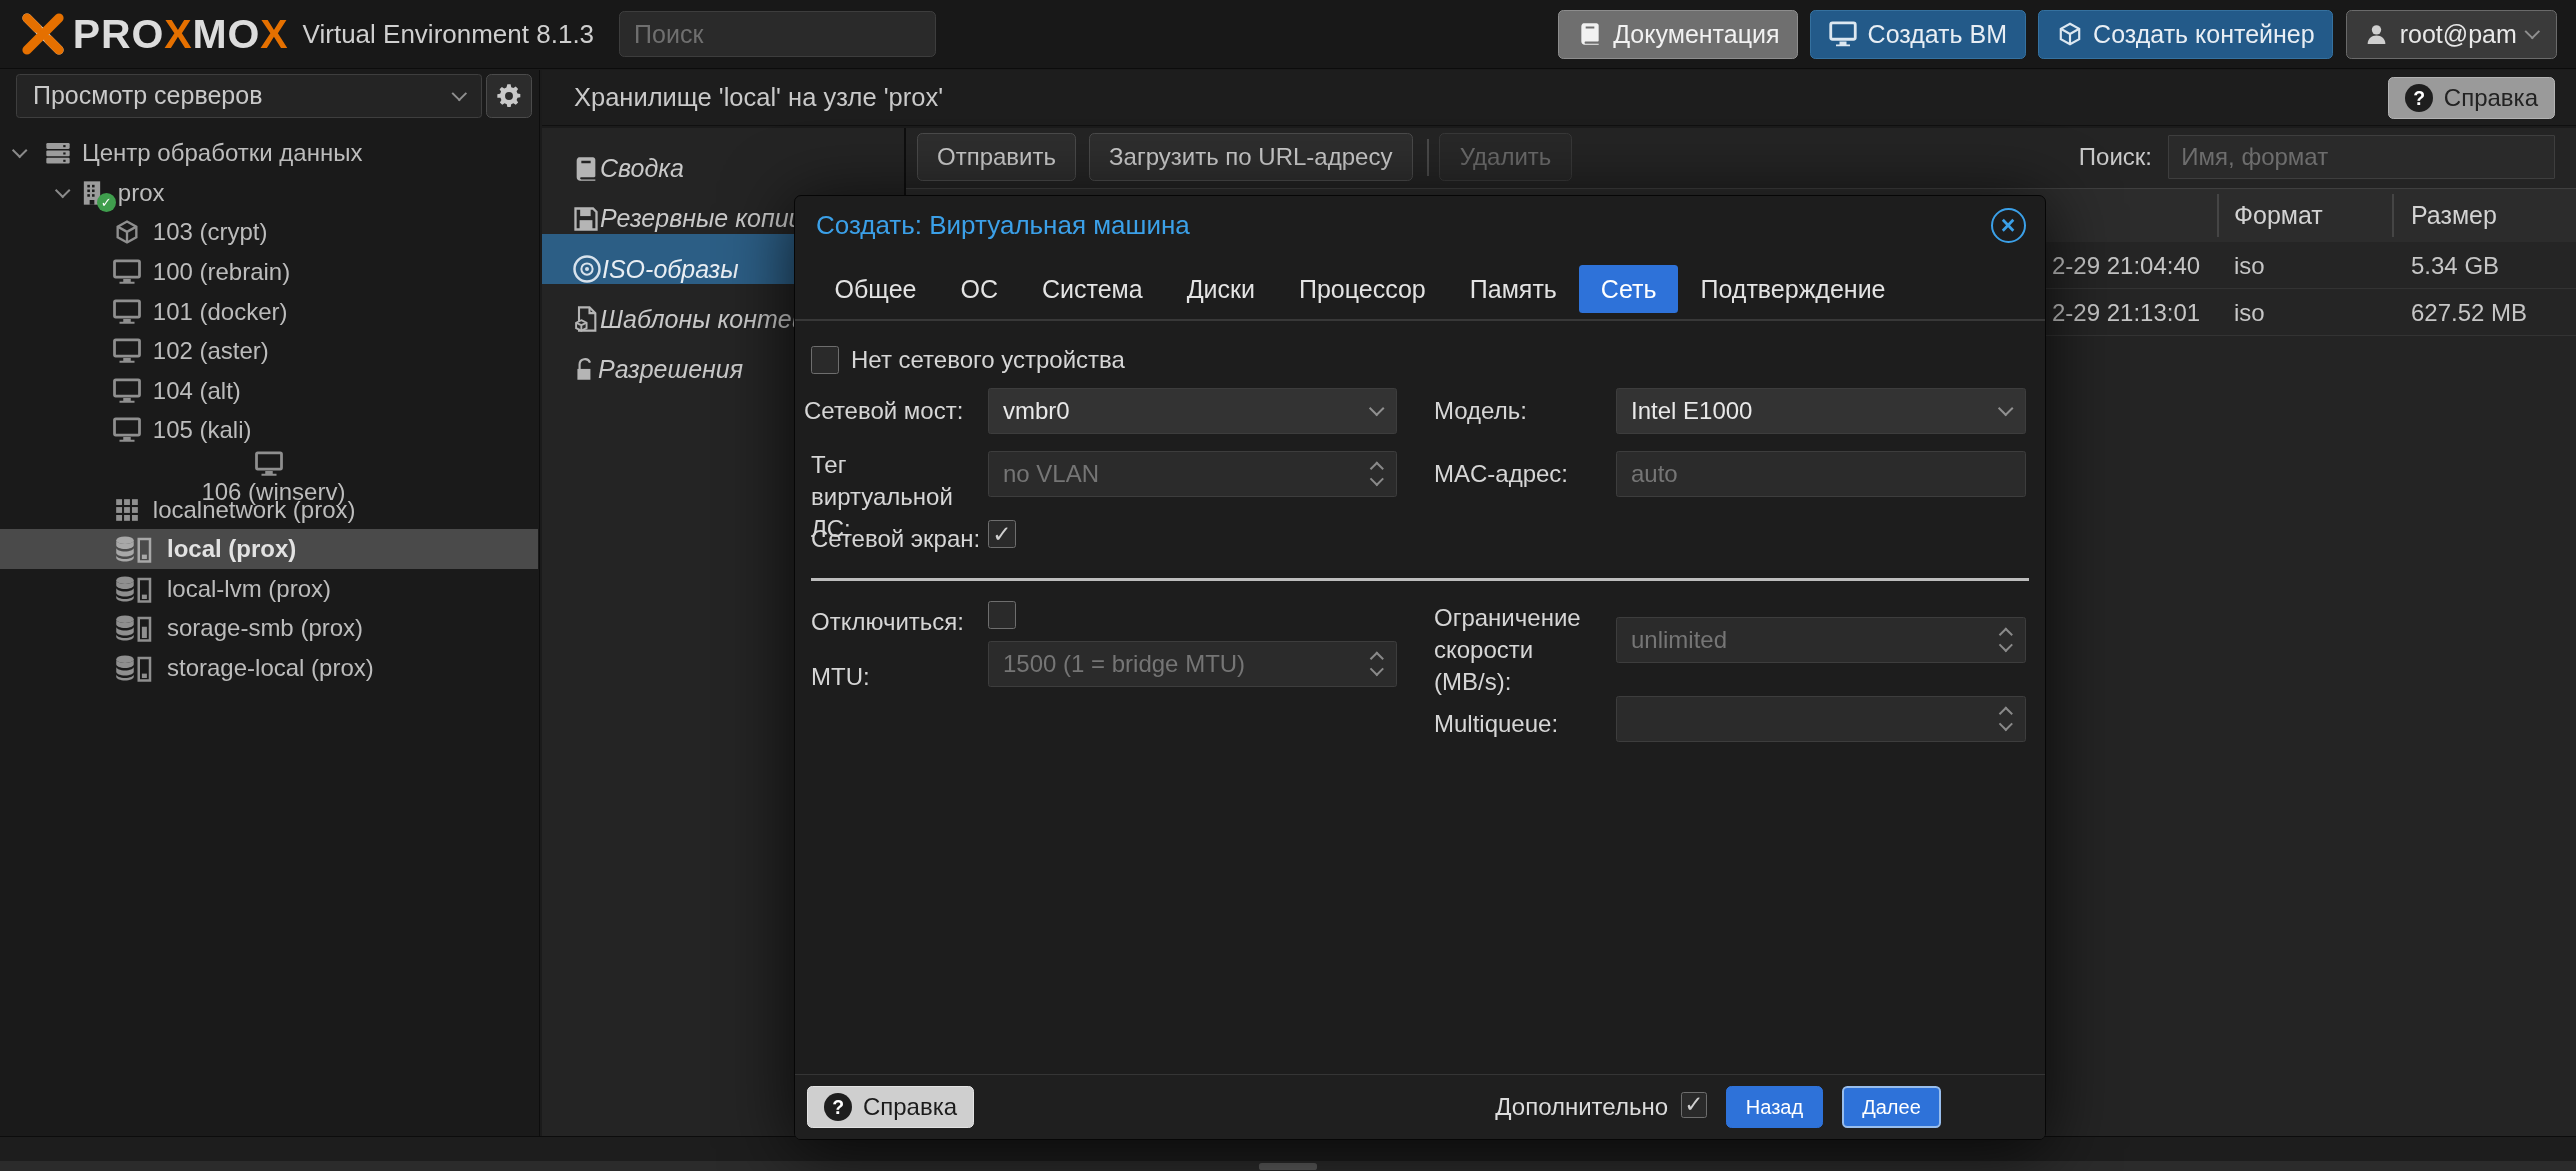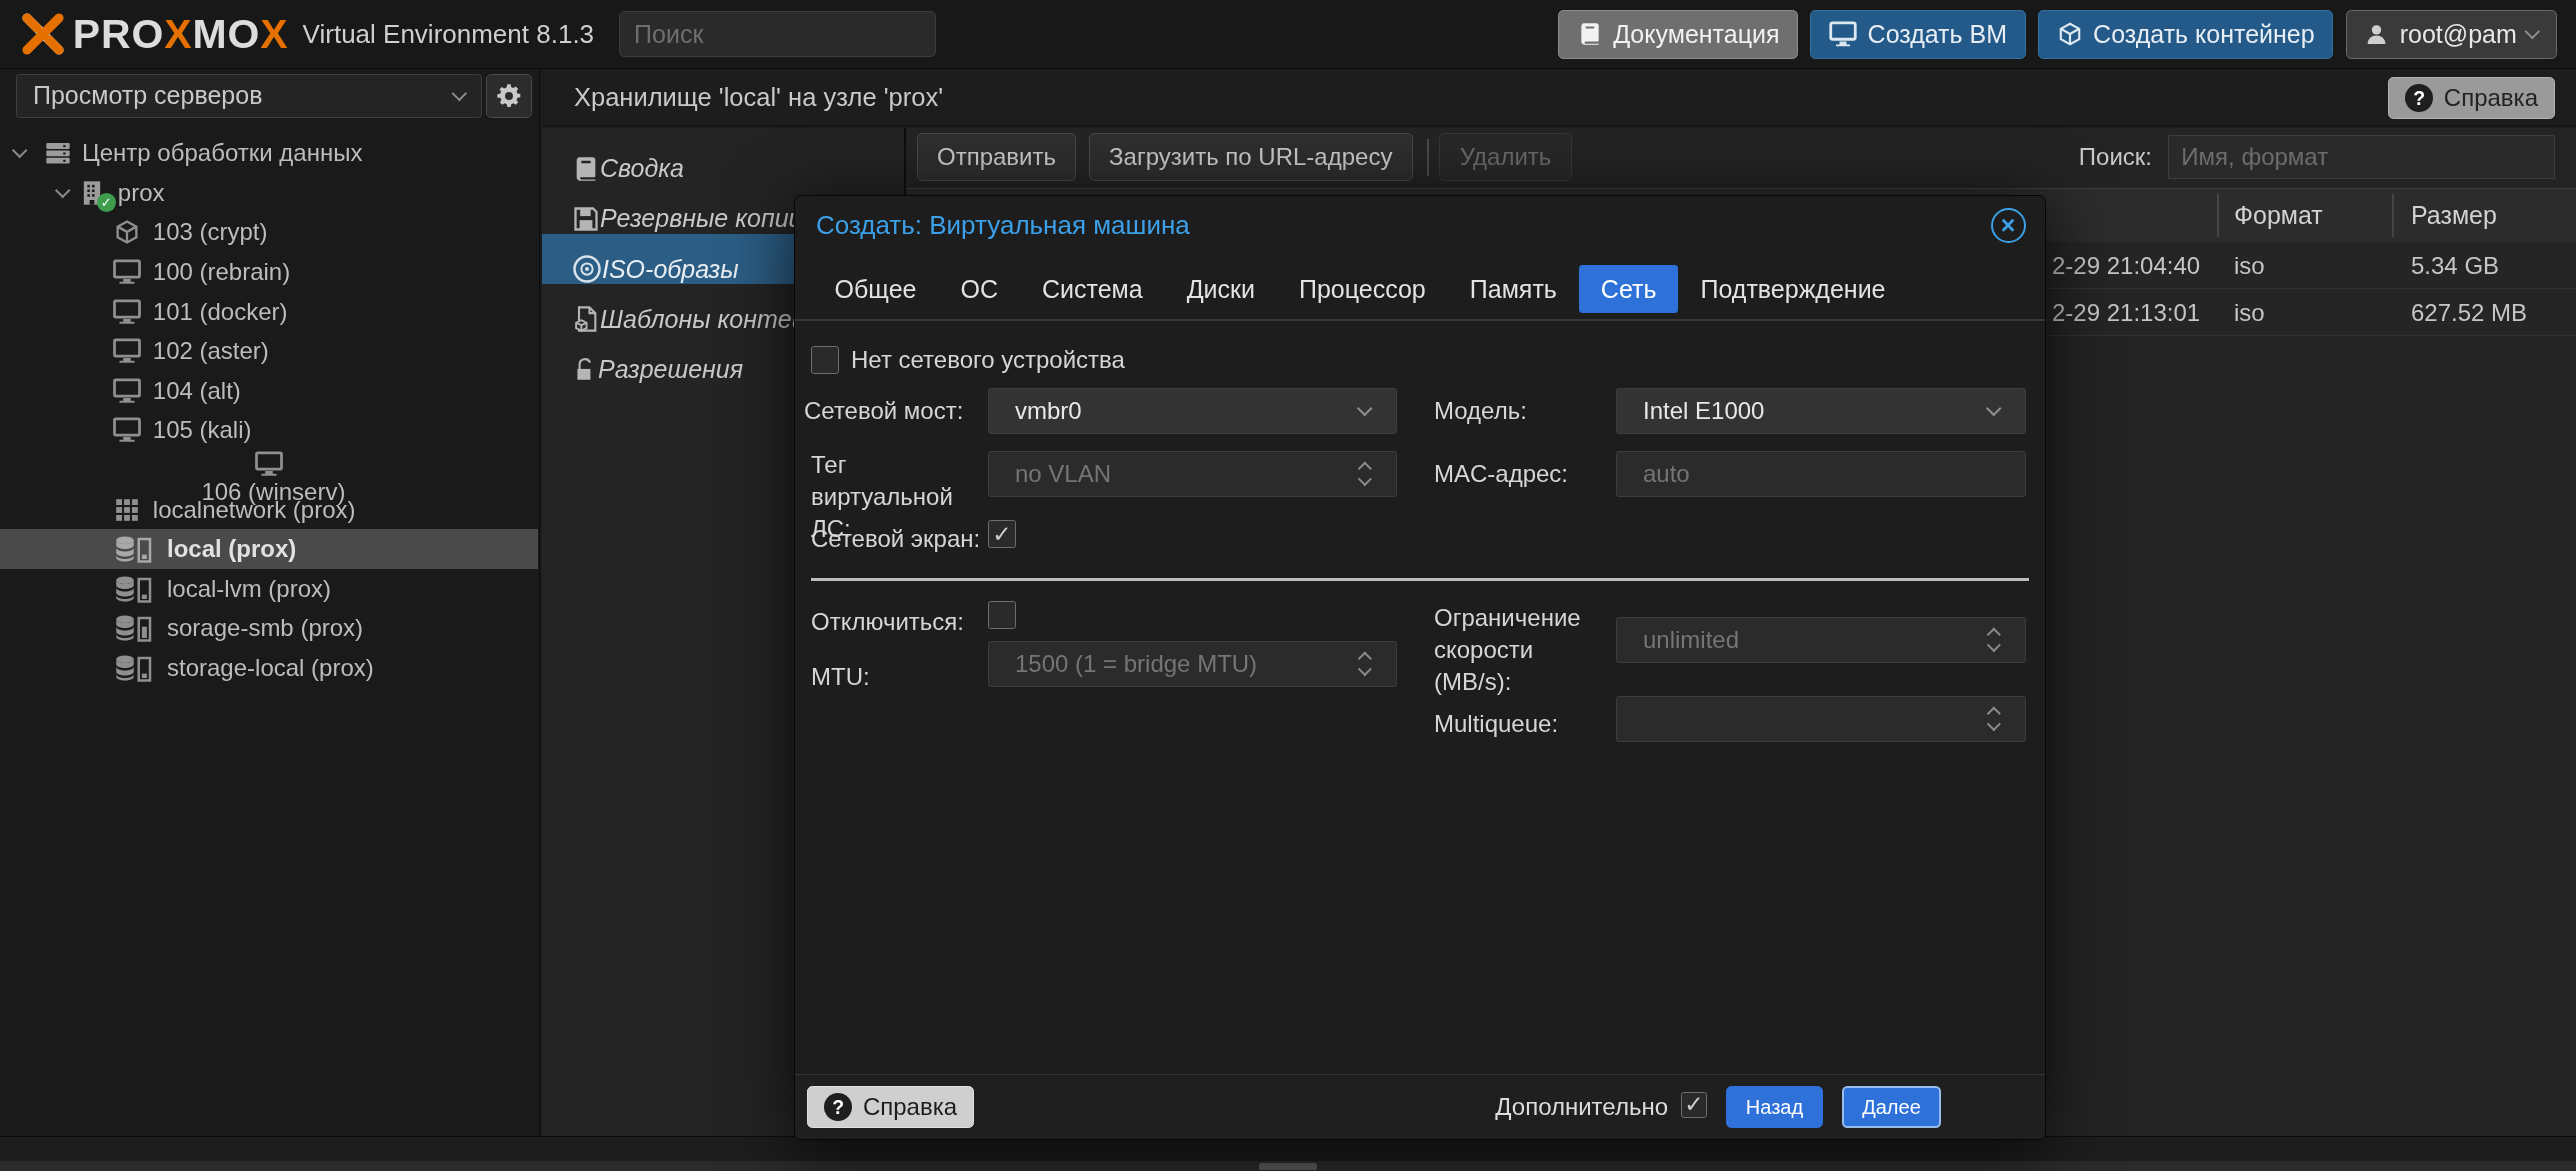--- a/index.html
+++ b/index.html
@@ -103,21 +103,21 @@
   .dtab { height:48px; display:flex; align-items:center; padding:0 22px; font-size:25px;
           color:#e3e3e3; border-radius:3.5px; }
   .dtab.active { background:#2e72d9; color:#fff; }
   .dtabline { position:absolute; left:0; top:123px; width:100%; height:1.8px; background:#383838; }
   .dlabel { position:absolute; font-size:24px; color:#d6d6d6; line-height:32px; }
   .cb { position:absolute; width:28px; height:28px; background:#2a2a2a;
         border:1.8px solid #6e6e6e; border-radius:2.6px; display:flex; align-items:center;
         justify-content:center; font-size:23px; color:#cfcfcf;}
   .cb.checked::after { content:"✓"; }
   .field { position:absolute; height:46px; background:#333; border:0.9px solid #3d3d3d;
-        border-radius:2.6px; display:flex; align-items:center; padding:0 26px;
+        border-radius:2.6px; display:flex; align-items:center; padding:0 14px;
         font-size:24px; color:#e8e8e8;}
   .field.dim { background:#2b2b2b; color:#757575; }
   .field .chev { margin-left:auto; width:11.4px; height:11.4px; border-color:#909090; }
   .spin { margin-left:auto; display:flex; flex-direction:column; gap:6.2px; align-items:center;}
   .spin i { width:9.7px; height:9.7px; border-right:2.6px solid #8a8a8a;
         border-bottom:2.6px solid #8a8a8a; display:block;}
   .spin .up { transform:rotate(-135deg); margin-bottom:-1.8px;}
   .spin .dn { transform:rotate(45deg); margin-top:-3.5px;}
   .dhr { position:absolute; left:16px; right:16px; top:382px; height:2.6px; background:#bdbdbd; }
   .dfoot { position:absolute; left:0; bottom:0; width:100%; height:65px; background:#1f1f1f;

